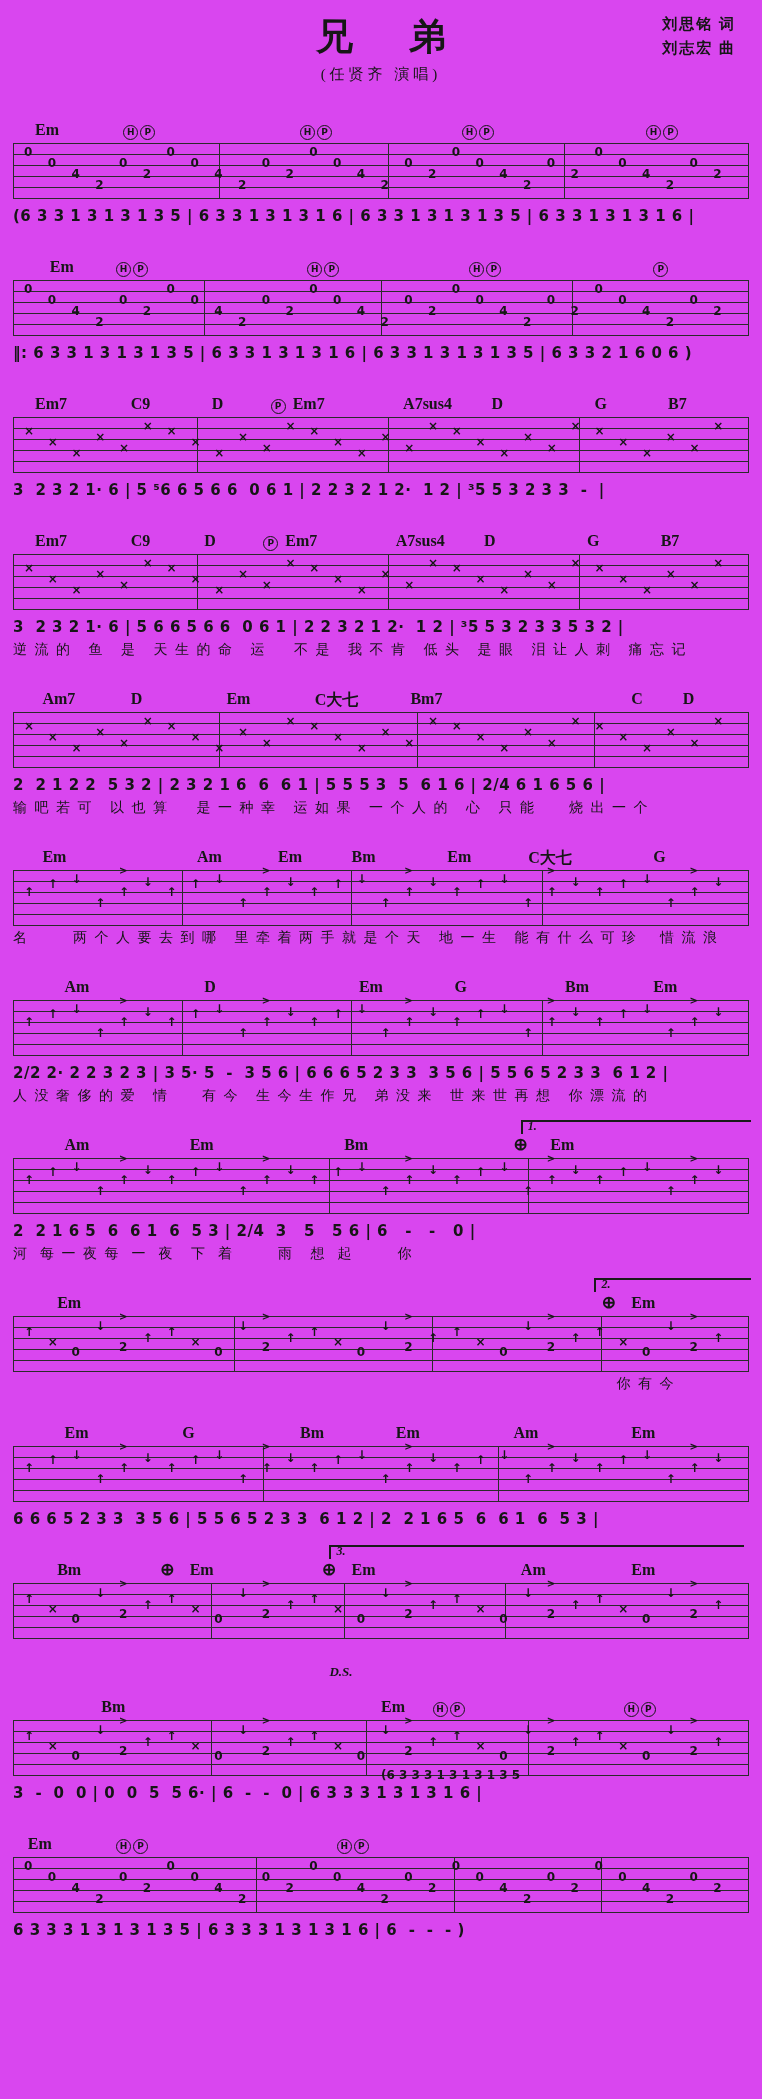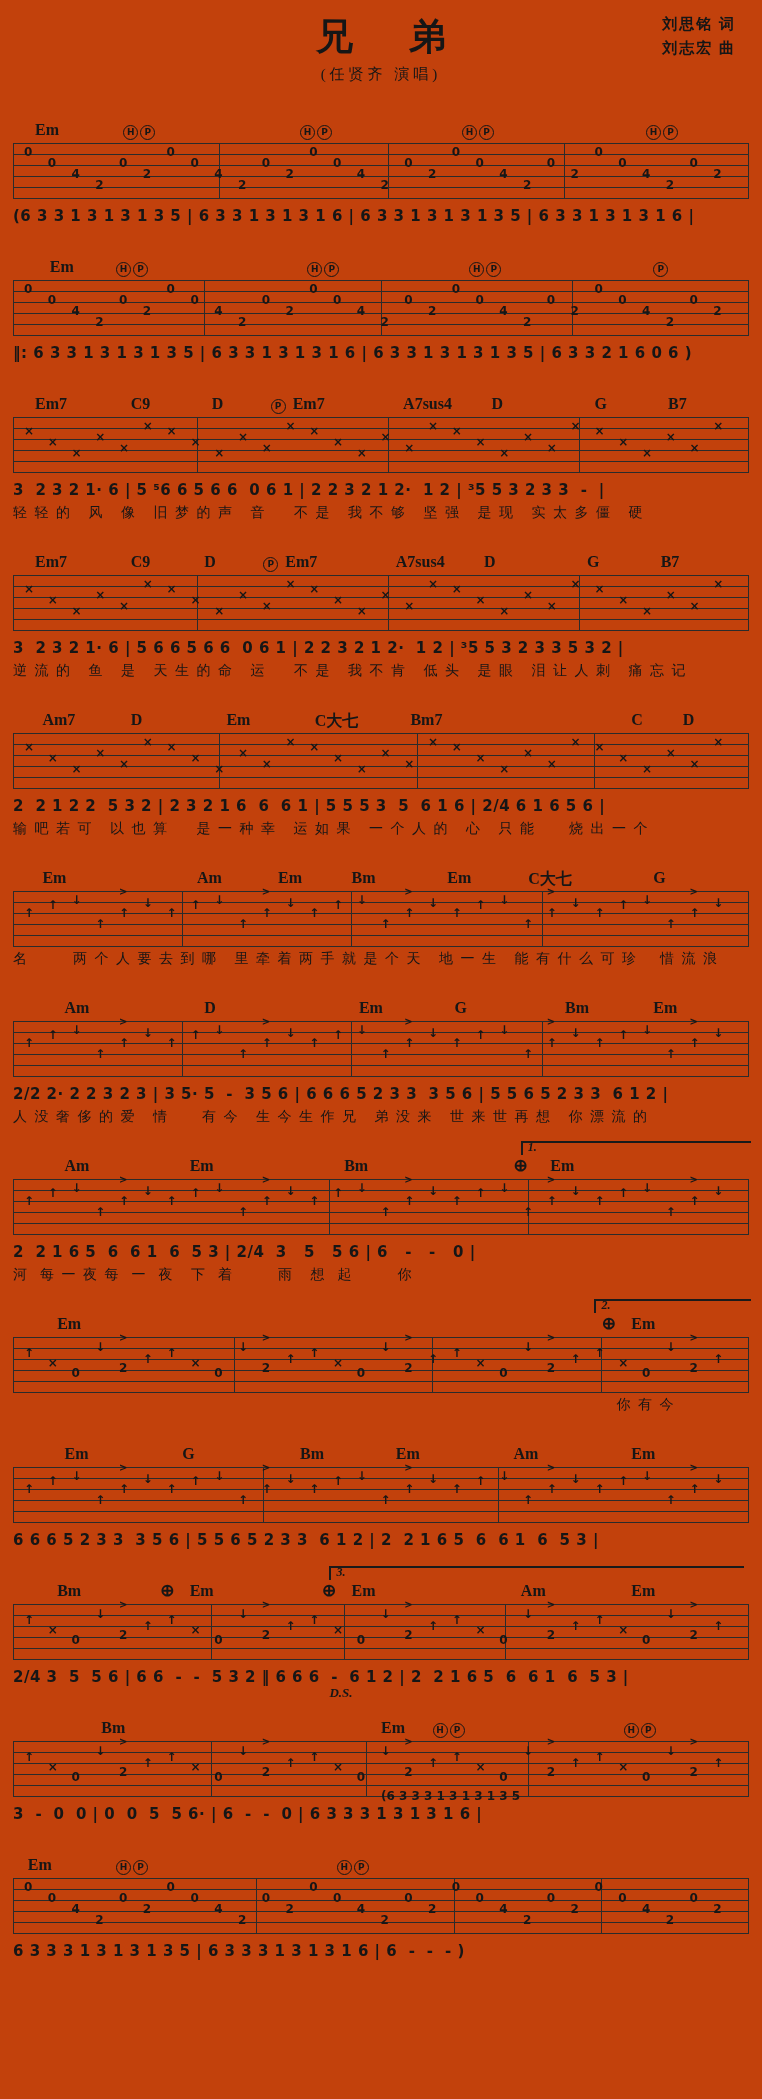--- a/index.html
+++ b/index.html
@@ -1,16 +1,16 @@
 <!DOCTYPE html>
 <html><head>
 <meta charset="utf-8">
 <style>
   html,body{margin:0;padding:0;background:#e8e8e8}
-  .page{position:relative;width:762px;height:2099px;background:#c2410c;color:#161616;
+  .page{position:relative;width:762px;height:2099px;background:#d946ef;color:#161616;
         font-family:"Liberation Serif",serif;overflow:hidden;margin:0 auto}
   .header{position:relative;padding-top:12px;height:78px}
   .title{text-align:center;font-size:37px;font-weight:bold;letter-spacing:56px;padding-left:56px}
   .subtitle{text-align:center;font-size:15px;margin-top:3px;letter-spacing:4px}
   .credits{position:absolute;right:26px;top:12px;font-size:15px;font-weight:bold;
            text-align:right;line-height:1.6;letter-spacing:2px}
   .systems{padding:0 13px}
   .system{position:relative;margin-top:29px}
   .chordrow{position:relative;height:24px}
   .chord{position:absolute;top:2px;font-size:16px;font-weight:bold;white-space:nowrap}
@@ -219,21 +219,20 @@
           <span class="tg" style="left: 79.1%; top: 8px;">×</span>
           <span class="tg" style="left: 82.3333%; top: 19px;">×</span>
           <span class="tg" style="left: 85.5667%; top: 30px;">×</span>
           <span class="tg" style="left: 88.8%; top: 14px;">×</span>
           <span class="tg" style="left: 92.0333%; top: 25px;">×</span>
           <span class="tg" style="left: 95.2667%; top: 3px;">×</span>
         </div>
     <div class="numwrap">
       <div class="numbers">3  2 3 2 1· 6 | 5 ⁵6 6 5 6 6  0 6 1 | 2 2 3 2 1 2·  1 2 | ³5 5 3 2 3 3  -  |</div>
     </div>
-    <div class="lyrics">轻 轻 的   风   像   旧 梦 的 声   音     不 是   我 不 够   坚 强   是 现   实 太 多 僵   硬</div>
   </div>
 
   <div class="system">
     <div class="chordrow">
           <span class="chord" style="left: 3%;">Em7</span>
           <span class="chord" style="left: 16%;">C9</span>
           <span class="chord" style="left: 26%;">D</span>
           <span class="chord" style="left: 37%;">Em7</span>
           <span class="chord" style="left: 52%;">A7sus4</span>
           <span class="chord" style="left: 64%;">D</span>
@@ -667,21 +666,20 @@
           <span class="tg" style="left: 75.8667%; top: 16px;">↑</span>
           <span class="tg" style="left: 79.1%; top: 10px;">↑</span>
           <span class="tg" style="left: 82.3333%; top: 20px;">×</span>
           <span class="tg" style="left: 85.5667%; top: 30px;">0</span>
           <span class="tg" style="left: 88.8%; top: 4px;">↓</span>
           <span class="tg" style="left: 92.0333%; top: 25px;">2</span>
           <span class="tg acc" style="left: 92.0333%; top: -4px;">&gt;</span>
           <span class="tg" style="left: 95.2667%; top: 16px;">↑</span>
         </div>
     <div class="numwrap">
-      <div class="numbers">2/4 3  5  5 6 | 6 6  -  -  5 3 2 ‖ 6 6 6  -  6 1 2 | 2  2 1 6 5  6  6 1  6  5 3 |</div>
     <span class="ds" style="left: 43%;">D.S.</span>
         </div>
   </div>
 
   <div class="system">
     <div class="chordrow">
           <span class="chord" style="left: 12%;">Bm</span>
           <span class="chord" style="left: 50%;">Em</span>
           <span class="hp" style="left: 57%;">
             <b>H</b>

